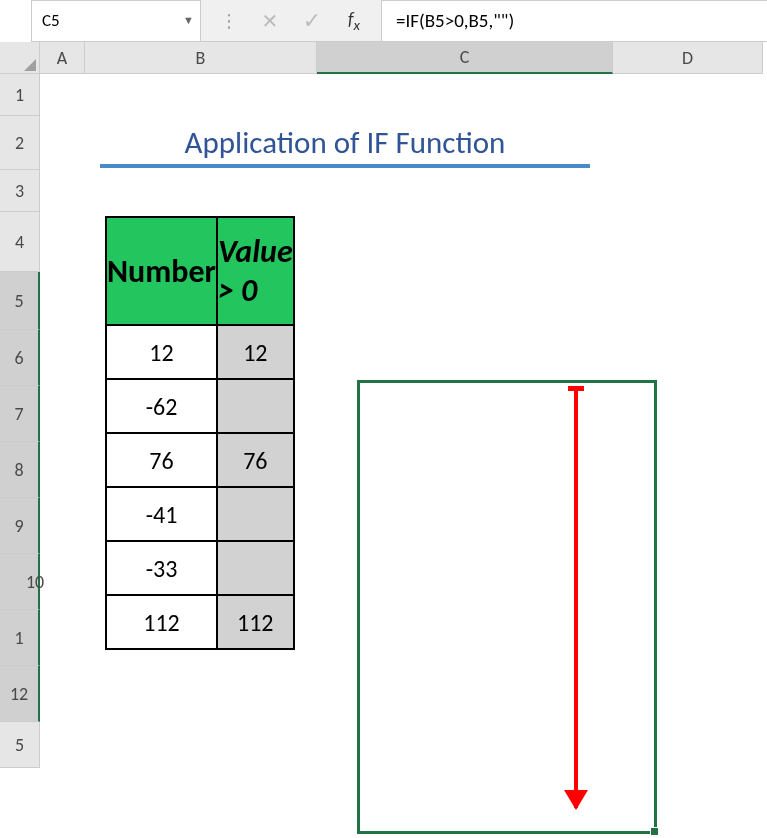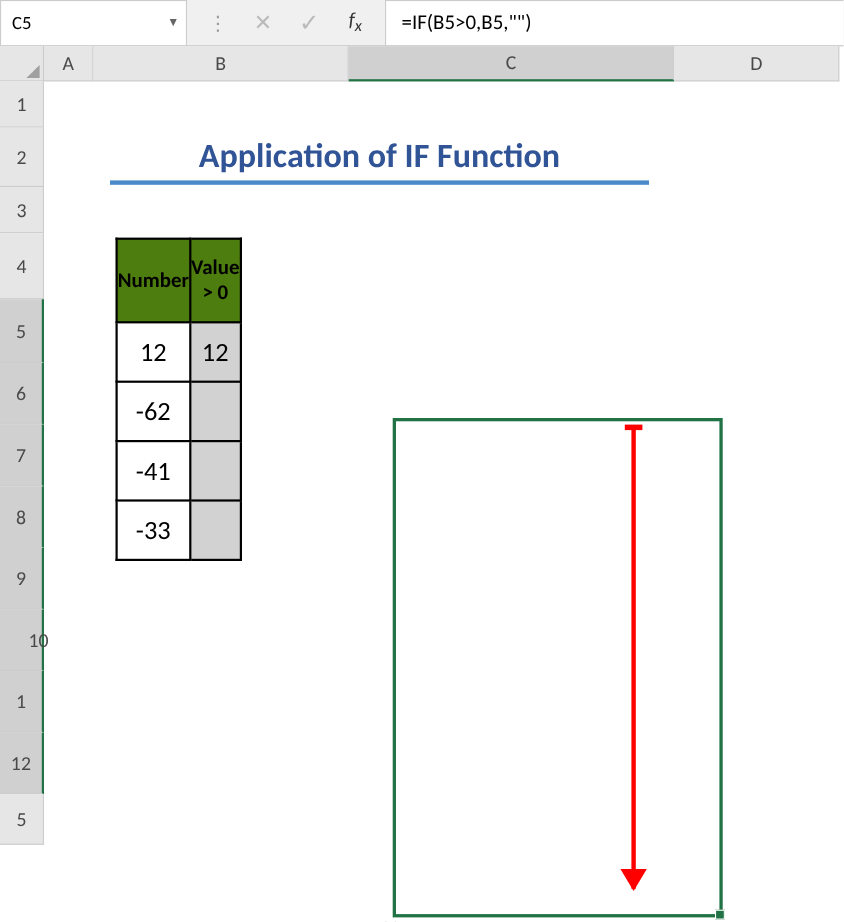--- a/index.html
+++ b/index.html
@@ -1,18 +1,18 @@
 <!DOCTYPE html>
 <html><head>
   <meta charset="utf-8">
   <style>
     * { margin: 0; padding: 0; box-sizing: border-box; }
     body { font-family: Calibri, Arial, sans-serif; background: #fff; width: 767px; height: 838px; position: relative; overflow: hidden; }
     
-    .formula-bar { display: flex; align-items: center; height: 42px; background: #f0f0f0; border-bottom: 1px solid #ccc; }
+    .formula-bar { display: flex; align-items: center; height: 42px; background: #f0f0f0; border-bottom: 1px solid #ccc; margin-left: 31px; }
     .name-box { width: 170px; height: 42px; background: #fff; border: 1px solid #ccc; display: flex; align-items: center; padding: 0 10px; font-size: 17px; position: relative; }
     .name-dropdown { position: absolute; right: 6px; color: #666; font-size: 11px; }
     .fb-controls { display: flex; align-items: center; gap: 0; padding: 0 6px; }
     .fb-icon-wrap { width: 42px; height: 42px; display: flex; align-items: center; justify-content: center; }
     .vdots { color: #999; font-size: 18px; letter-spacing: -2px; }
     .cancel-icon { color: #bbb; font-size: 20px; }
     .check-icon { color: #bbb; font-size: 22px; }
     .fx-icon { font-style: italic; font-size: 18px; color: #333; }
     .formula-input { flex: 1; background: #fff; height: 42px; border: 1px solid #ccc; border-right: none; display: flex; align-items: center; padding: 0 14px; font-size: 19px; }
     
@@ -31,26 +31,26 @@
     .row-headers { position: absolute; left: 0; top: 32px; width: 40px; }
     .row-header { background: #e6e6e6; border-right: 1px solid #ccc; border-bottom: 1px solid #ccc; display: flex; align-items: center; justify-content: center; font-size: 18px; color: #4a4a4a; width: 40px; }
     .row-header.selected { background: #d0d0d0; border-right: 2px solid #217346; }
     .rh-1 { height: 42px; } .rh-2 { height: 54px; } .rh-3 { height: 42px; } .rh-4 { height: 60px; }
     .rh-5 { height: 58px; } .rh-6 { height: 56px; } .rh-7 { height: 56px; } .rh-8 { height: 56px; }
     .rh-9 { height: 56px; } .rh-10 { height: 56px; padding-left: 32px; } .rh-11 { height: 56px; } .rh-12 { height: 56px; }
     .rh-13 { height: 46px; }
     
     .cells { position: absolute; left: 40px; top: 32px; }
     
-    .title-cell { position: absolute; left: 60px; top: 46px; width: 490px; height: 48px; display: flex; align-items: center; justify-content: center; font-size: 31px; font-weight: bold; color: #305496; border-bottom: 4px solid #4a8ac9; }
+    .title-cell { position: absolute; left: 60px; top: 46px; width: 490px; height: 48px; display: flex; align-items: center; justify-content: center; font-size: 31px; font-weight: normal; color: #305496; border-bottom: 4px solid #4a8ac9; }
     
     .data-table { position: absolute; left: 65px; top: 142px; border-collapse: collapse; }
-    .data-table th { background: #4d7c0f; color: #000; font-size: 19px; font-weight: bold; padding: 14px 0; border: 2px solid #000; text-align: center; }
+    .data-table th { background: #22c55e; color: #000; font-size: 32px; font-weight: bold; padding: 14px 0; border: 2px solid #000; text-align: left; }
     .data-table th.th-num { width: 210px; }
-    .data-table th.th-val { width: 293px; }
+    .data-table th.th-val { width: 293px; font-style: italic; }
     .data-table td { border: 2px solid #000; height: 54px; font-size: 24px; text-align: center; }
     .data-table td.val-cell { background: #d2d2d2; }
     .data-table tr:first-of-type td.val-cell { background: #fff; }
     
     .selection-overlay { position: absolute; left: 357px; top: 338px; width: 300px; height: 454px; border: 3px solid #217346; pointer-events: none; }
     .fill-handle { position: absolute; right: -5px; bottom: -5px; width: 9px; height: 9px; background: #217346; border: 1px solid #fff; }
     
     .drag-arrow { position: absolute; left: 574px; top: 346px; width: 4px; height: 420px; background: #ff0000; pointer-events: none; }
     .drag-arrow::before { content: ''; position: absolute; top: -2px; left: -6px; width: 16px; height: 5px; background: #ff0000; }
     .drag-arrow::after { content: ''; position: absolute; bottom: -2px; left: -10px; width: 0; height: 0; border-left: 12px solid transparent; border-right: 12px solid transparent; border-top: 20px solid #ff0000; }
@@ -124,26 +124,34 @@
       </tr>
       <tr>
             <td>12</td>
             <td class="val-cell">12</td>
           </tr>
       <tr>
             <td>-62</td>
             <td class="val-cell"></td>
           </tr>
       <tr>
+            <td>76</td>
+            <td class="val-cell">76</td>
+          </tr>
+      <tr>
             <td>-41</td>
             <td class="val-cell"></td>
           </tr>
       <tr>
             <td>-33</td>
             <td class="val-cell"></td>
+          </tr>
+      <tr>
+            <td>112</td>
+            <td class="val-cell">112</td>
           </tr>
     </tbody>
       </table>
   </div>
 
   <div class="selection-overlay">
     <div class="fill-handle"></div>
   </div>
 
   <div class="drag-arrow"></div>

